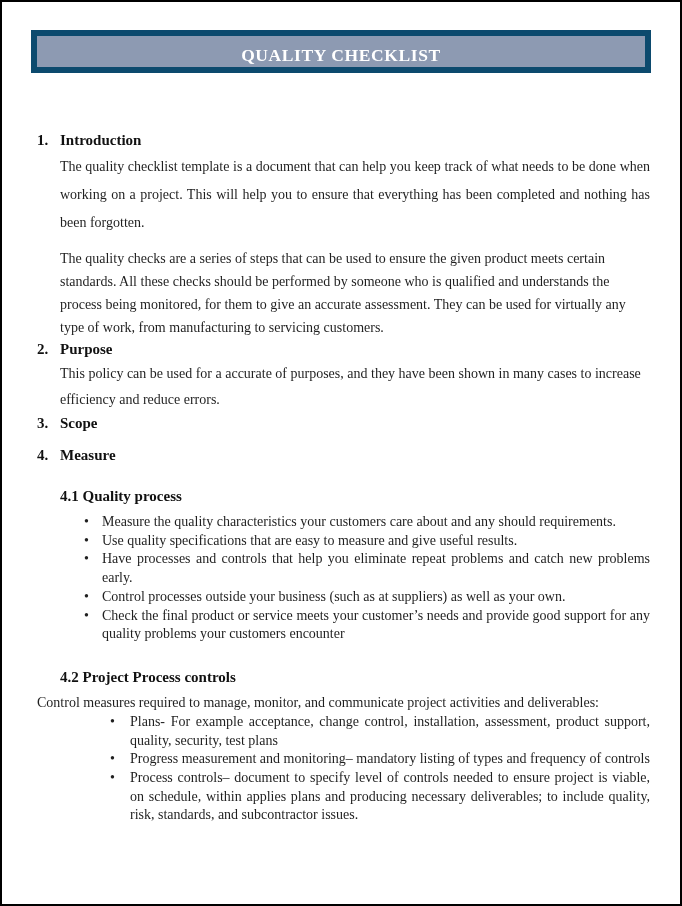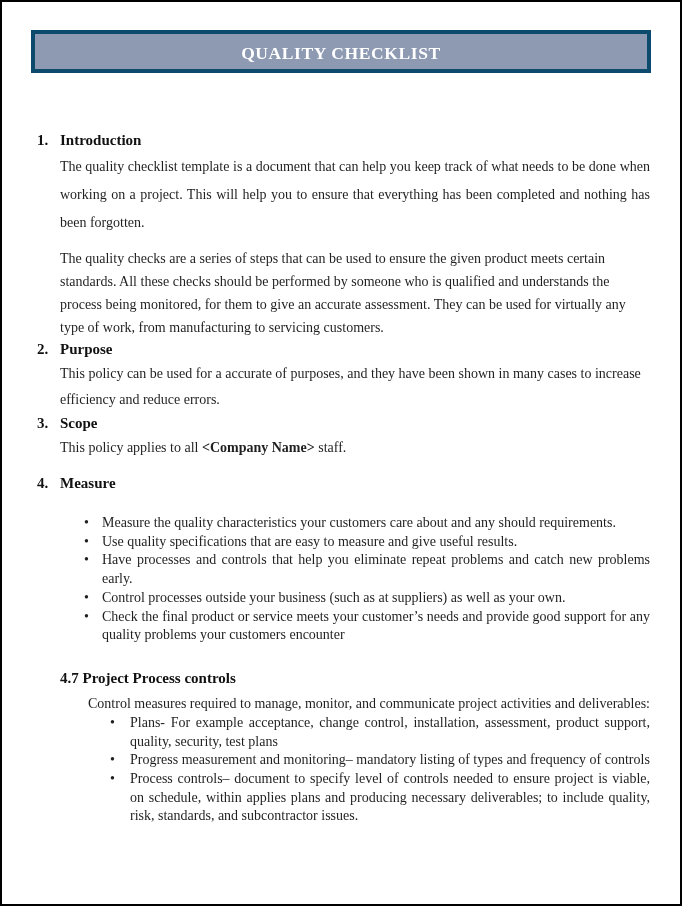--- a/index.html
+++ b/index.html
@@ -10,21 +10,21 @@
     width: 682px; height: 906px;
     background: #ffffff;
     border: 2px solid #000000;
     overflow: hidden;
   }
 
   .banner {
     margin: 28px 29px 0 29px;
     height: 43px;
     background: #8D9AB2;
-    border: 4px solid #0c4a6e;
+    border: 6px solid #0c4a6e;
     text-align: center;
   }
   .banner-title {
     display: inline-block;
     line-height: 39px;
     color: #ffffff;
     font-weight: bold;
     font-size: 17.5px;
     letter-spacing: 0.6px;
   }
@@ -46,21 +46,21 @@
   .subsec-1 { margin-top: 21px; }
   .subsec-2 { margin-top: 23px; }
   .sub-head { margin-left: 23px; font-weight: bold; font-size: 15px; line-height: 20px; color: #111; }
 
   .bullets-41 { margin-top: 7px; margin-left: 47px; }
   .bullet-row { display: flex; line-height: 18.7px; }
   .bullet-row .dot { flex: none; }
   .bullets-41 .dot { width: 18px; }
   .bullet-row .b-text { flex: 1; text-align: justify; }
 
-  .sub42-intro { margin-left: 51px; margin-top: 6px; line-height: 20px; text-align: justify; }
+  .sub42-intro { margin-top: 6px; line-height: 20px; text-align: justify; }
   .bullets-42 { margin-left: 73px; }
   .bullets-42 .dot { width: 20px; }
 
   b.inline-bold { font-weight: bold; }
 </style>
 </head>
 <body>
 
 <div class="page">
 
@@ -89,33 +89,31 @@
       <div class="sec-body">
         <p class="p-loose">This policy can be used for a accurate of purposes, and they have been shown in many cases to increase efficiency and reduce errors.</p>
       </div>
     </div>
 
     <div class="sec sec-3">
       <div class="sec-head">
         <span class="num">3.</span>
         <span class="h">Scope</span>
       </div>
-      <div class="sec-body">
-        <p class="p-loose"><span>This policy applies to all </span><b class="inline-bold">&lt;Company Name&gt;</b><span> staff.</span></p>
-      </div>
     </div>
 
     <div class="sec sec-4">
       <div class="sec-head">
         <span class="num">4.</span>
         <span class="h">Measure</span>
       </div>
     </div>
 
     <div class="subsec subsec-1">
+      <div class="sub-head">4.1 Quality process</div>
       <div class="bullets-41">
         <div class="bullet-row">
           <span class="dot">•</span>
           <span class="b-text">Measure the quality characteristics your customers care about and any should requirements.</span>
         </div>
         <div class="bullet-row">
           <span class="dot">•</span>
           <span class="b-text">Use quality specifications that are easy to measure and give useful results.</span>
         </div>
         <div class="bullet-row">
@@ -127,21 +125,21 @@
           <span class="b-text">Control processes outside your business (such as at suppliers) as well as your own.</span>
         </div>
         <div class="bullet-row">
           <span class="dot">•</span>
           <span class="b-text">Check the final product or service meets your customer’s needs and provide good support for any quality problems your customers encounter</span>
         </div>
       </div>
     </div>
 
     <div class="subsec subsec-2">
-      <div class="sub-head">4.7 Project Process controls</div>
+      <div class="sub-head">4.2 Project Process controls</div>
       <p class="sub42-intro">Control measures required to manage, monitor, and communicate project activities and deliverables:</p>
       <div class="bullets-42">
         <div class="bullet-row">
           <span class="dot">•</span>
           <span class="b-text">Plans- For example acceptance, change control, installation, assessment, product support, quality, security, test plans</span>
         </div>
         <div class="bullet-row">
           <span class="dot">•</span>
           <span class="b-text">Progress measurement and monitoring– mandatory listing of types and frequency of controls</span>
         </div>

